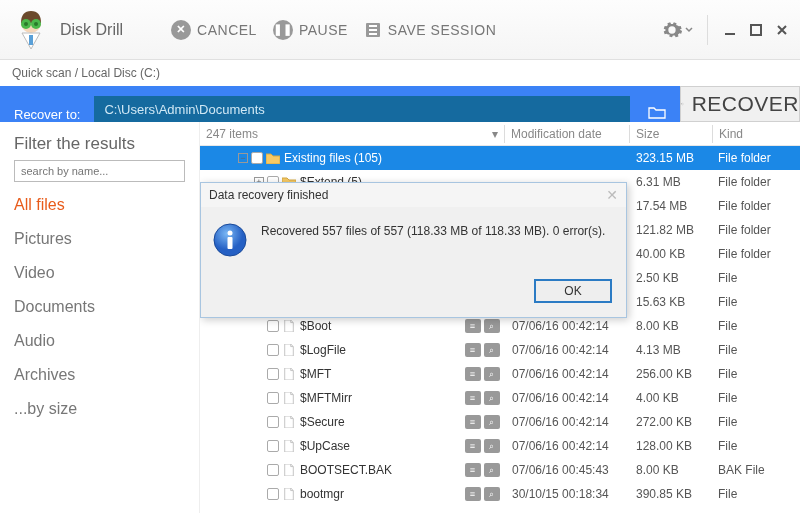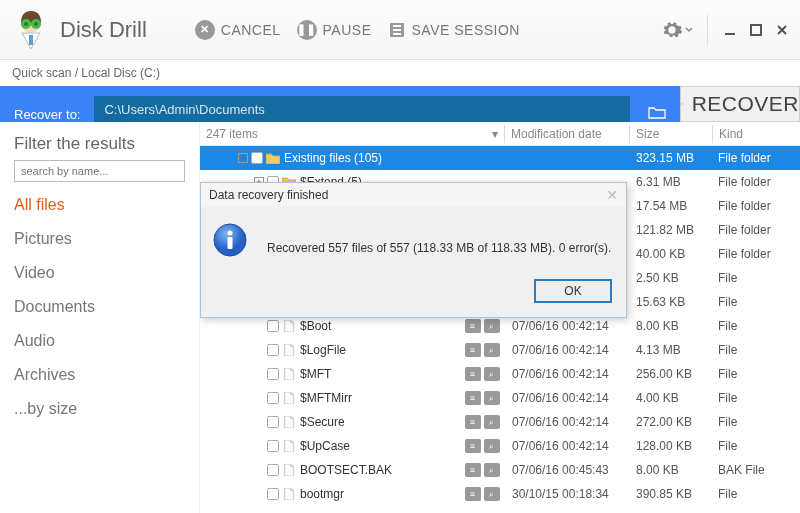--- a/index.html
+++ b/index.html
@@ -1,19 +1,19 @@
 <!DOCTYPE html>
 <html><head>
 <meta charset="utf-8">
 <style>
 *{box-sizing:border-box;margin:0;padding:0;font-family:"Segoe UI",Arial,sans-serif}
 body{background:#fff;width:800px;height:513px;overflow:hidden;color:#444;font-size:13px}
 .titlebar{display:flex;align-items:center;height:60px;padding:0 10px;background:linear-gradient(#fdfdfd,#f5f5f5);border-bottom:1px solid #e0e0e0}
 .app-logo{width:42px;height:42px;margin-right:8px}
-.app-title{font-size:22px;color:#666;font-weight:300;flex-shrink:0}
+.app-title{font-size:16px;color:#666;font-weight:300;flex-shrink:0}
 .tb-spacer{width:40px}
 .tb-btn{display:flex;align-items:center;gap:6px;color:#777;font-size:14px;letter-spacing:.5px;cursor:pointer;padding:6px 8px}
 .tb-btn .circ{width:20px;height:20px;border-radius:50%;background:#999;color:#fff;display:flex;align-items:center;justify-content:center;font-size:11px;font-weight:bold}
 .tb-icon-save{width:18px;height:18px}
 .tb-right{margin-left:auto;display:flex;align-items:center;gap:10px}
 .gear{color:#888;display:flex;align-items:center;gap:2px;cursor:pointer}
 .winctl{width:16px;height:16px;display:flex;align-items:center;justify-content:center;cursor:pointer;color:#555;font-size:14px}
 .divider{width:1px;height:30px;background:#ddd;margin:0 4px}
 .breadcrumb{font-size:12px;color:#666;padding:6px 12px;background:#fff}
 .recover-bar{display:flex;align-items:flex-end;background:#3b82f6;height:36px}
@@ -51,21 +51,21 @@
 .c-kind2{flex:1;padding-left:8px;color:#555}
 .chk{width:12px;height:12px;border:1px solid #aaa;background:#fff;border-radius:2px}
 .exp{width:10px;height:10px;border:1px solid #999;font-size:9px;line-height:8px;text-align:center;color:#666;cursor:pointer}
 .fico{width:14px;height:12px}
 .actbtn{width:16px;height:14px;background:#999;border-radius:2px;display:flex;align-items:center;justify-content:center;color:#fff;font-size:9px;cursor:pointer}
 .indent1 .c0{width:52px}
 .indent1 .c-name2{width:162px}
 .dialog{position:absolute;left:0;top:60px;width:427px;background:#f0f0f0;border:1px solid #a8c5e0;box-shadow:2px 2px 8px rgba(0,0,0,.2)}
 .dlg-title{display:flex;align-items:center;height:24px;padding:0 8px;font-size:12px;color:#333;background:#f5f5f5}
 .dlg-close{margin-left:auto;color:#bbb;cursor:pointer;font-size:14px}
-.dlg-body{display:flex;padding:16px 12px;gap:20px;align-items:flex-end}
+.dlg-body{display:flex;padding:16px 12px;gap:14px;align-items:flex-start}
 .dlg-icon{width:34px;height:34px;flex-shrink:0}
 .dlg-msg{font-size:12px;color:#333;line-height:1.4}
 .dlg-btns{display:flex;justify-content:flex-end;padding:6px 14px 14px}
 .dlg-ok{width:78px;height:24px;background:#eee;border:2px solid #2b7bc4;color:#333;font-size:12px;cursor:pointer}
 </style>
 </head>
 <body>
 
 <div class="titlebar">
   <svg class="app-logo" viewBox="0 0 42 42">

